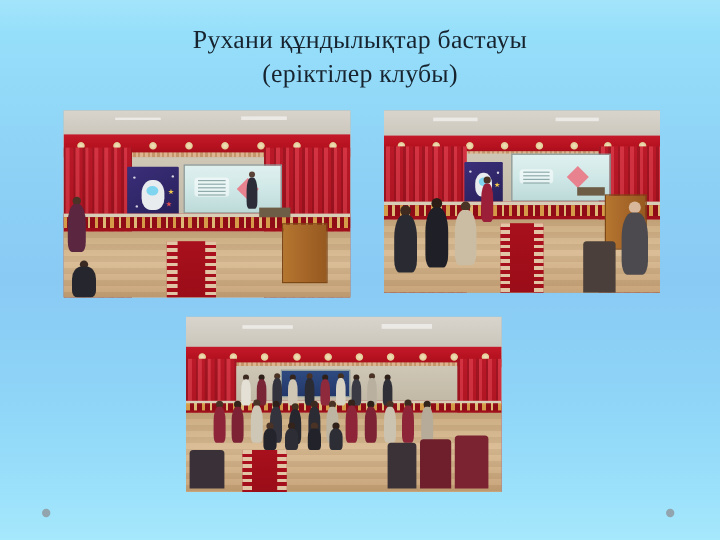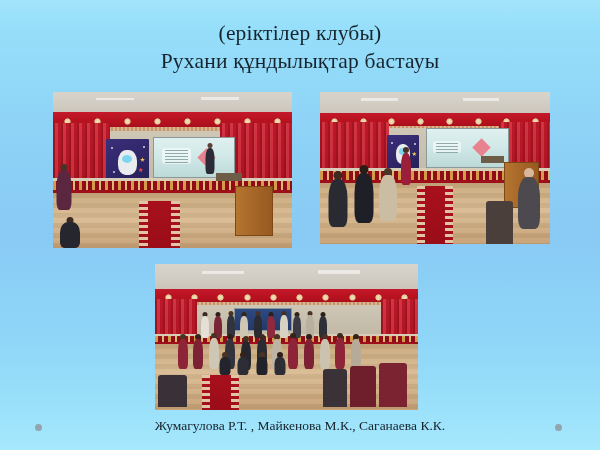--- a/index.html
+++ b/index.html
@@ -261,22 +261,22 @@
   }
   #deco-dot-left  { left: 35px;  top: 424px; }
   #deco-dot-right { left: 555px; top: 424px; }
 </style>
 </head>
 <body>
 
 <div id="slide">
 
   <div id="title-block">
+    <div class="title-line">Рухани құндылықтар бастауы</div>
     <div class="title-line">(еріктілер клубы)</div>
-    <div class="title-line">Рухани құндылықтар бастауы</div>
   </div>
 
   <div class="photo" id="photo-top-left">
     <div class="ph-inner">
 
       <div class="ceiling" style="height:17%;"></div>
 
       <div class="valance" style="top:13%; height:12%;">
         <div class="vrow">
           <span class="vmotif"></span>
@@ -587,15 +587,14 @@
       <div class="chair" style="right:4%;  top:68%; width:11%; height:30%; background:#7b2330;"></div>
       <div class="chair" style="right:16%; top:70%; width:10%; height:28%; background:#6e1f2b;"></div>
       <div class="chair" style="right:27%; top:72%; width:9%;  height:26%; background:#3b3238;"></div>
       <div class="chair" style="left:1%;   top:76%; width:11%; height:22%; background:#3a3038;"></div>
     </div>
   </div>
 
   <span class="deco-dot" id="deco-dot-left"></span>
   <span class="deco-dot" id="deco-dot-right"></span>
 
-  <div id="caption">Жумагулова Р.Т. , Майкенова М.К., Саганаева К.К.</div>
 
 </div>
 
 </body></html>

